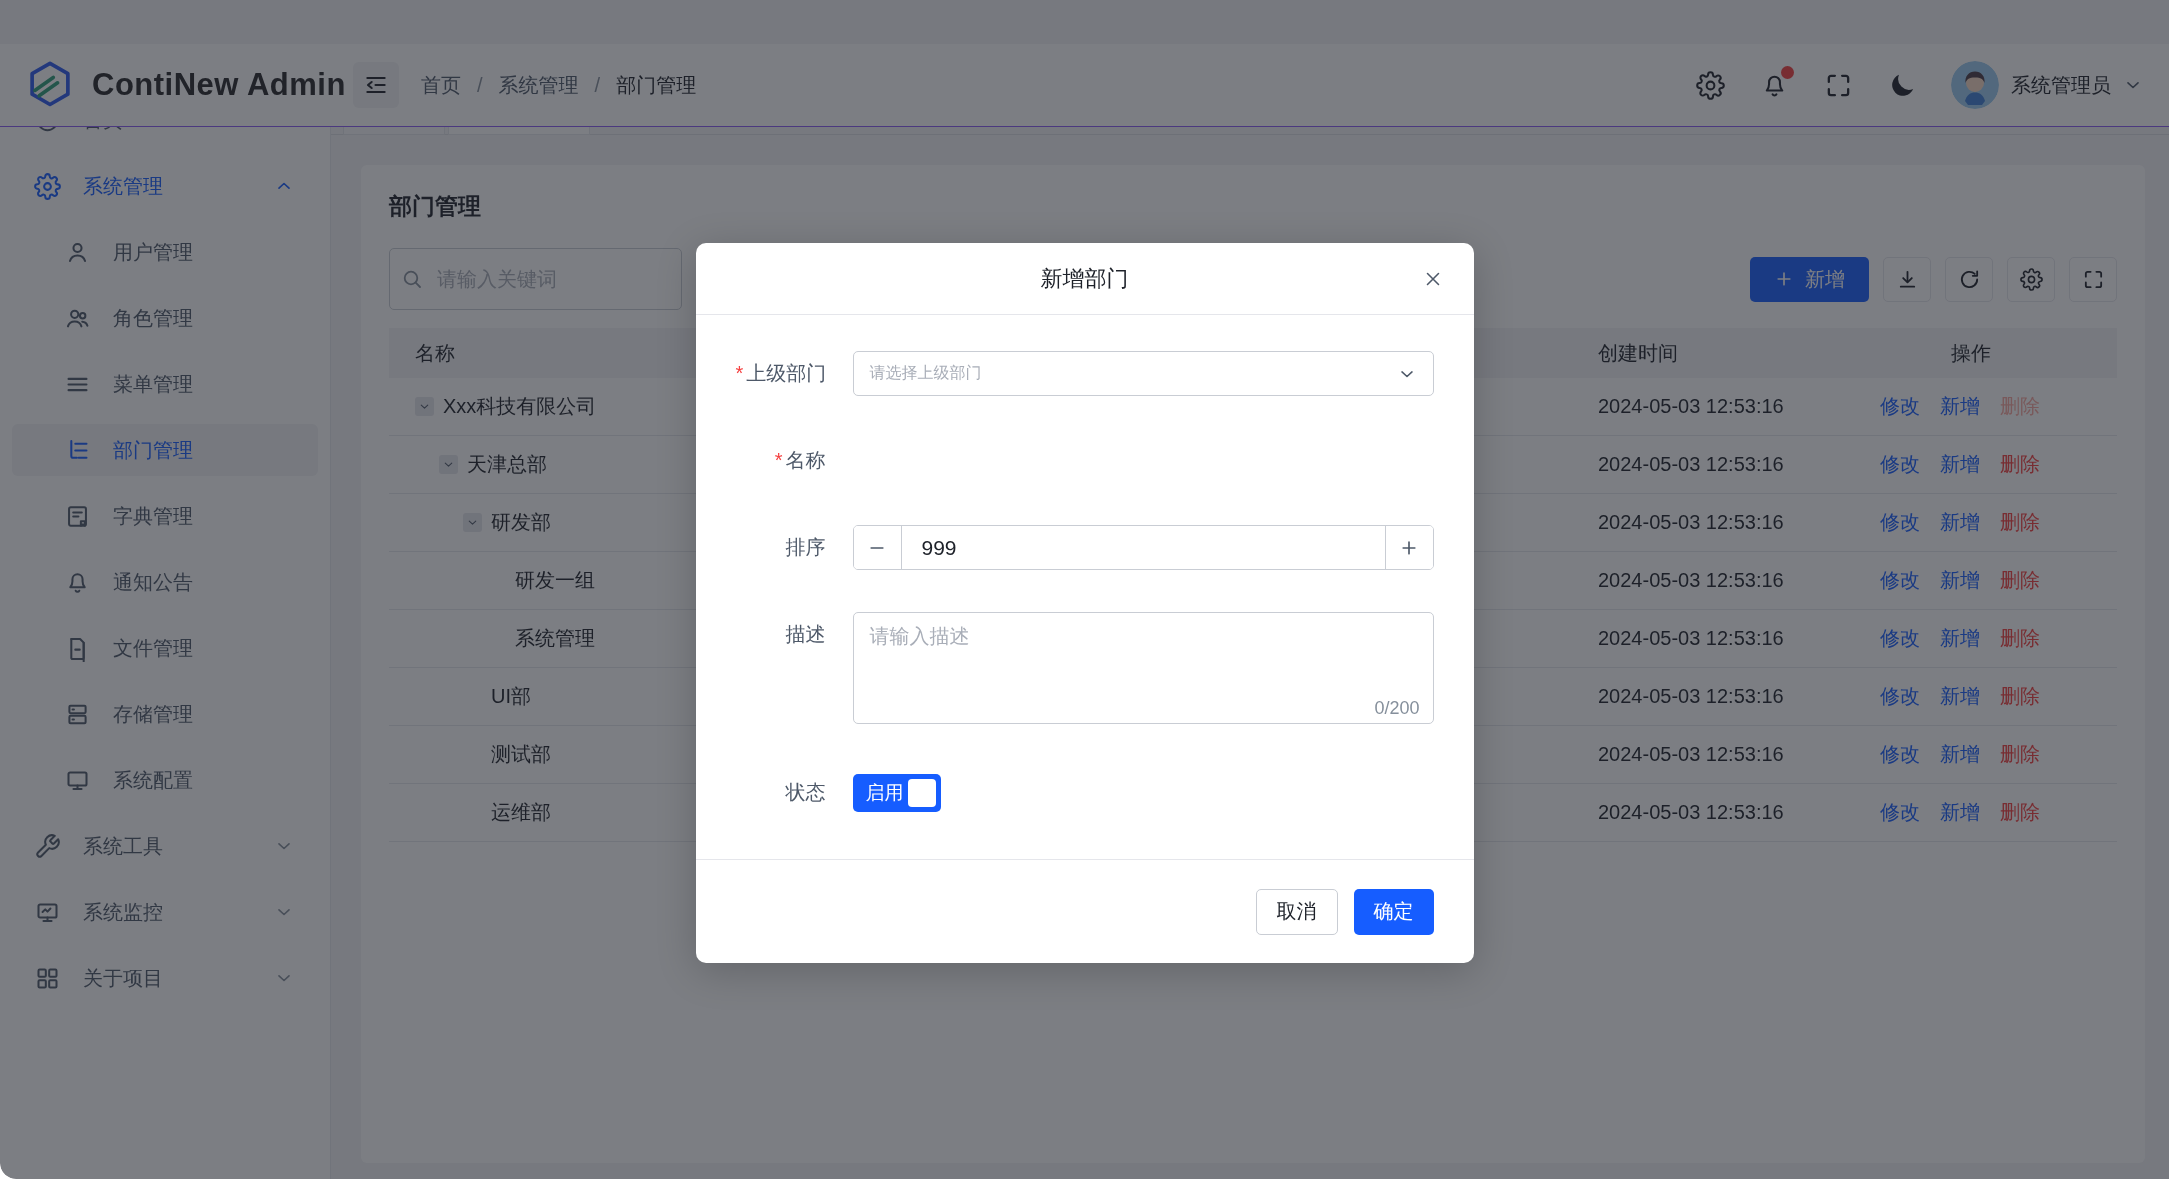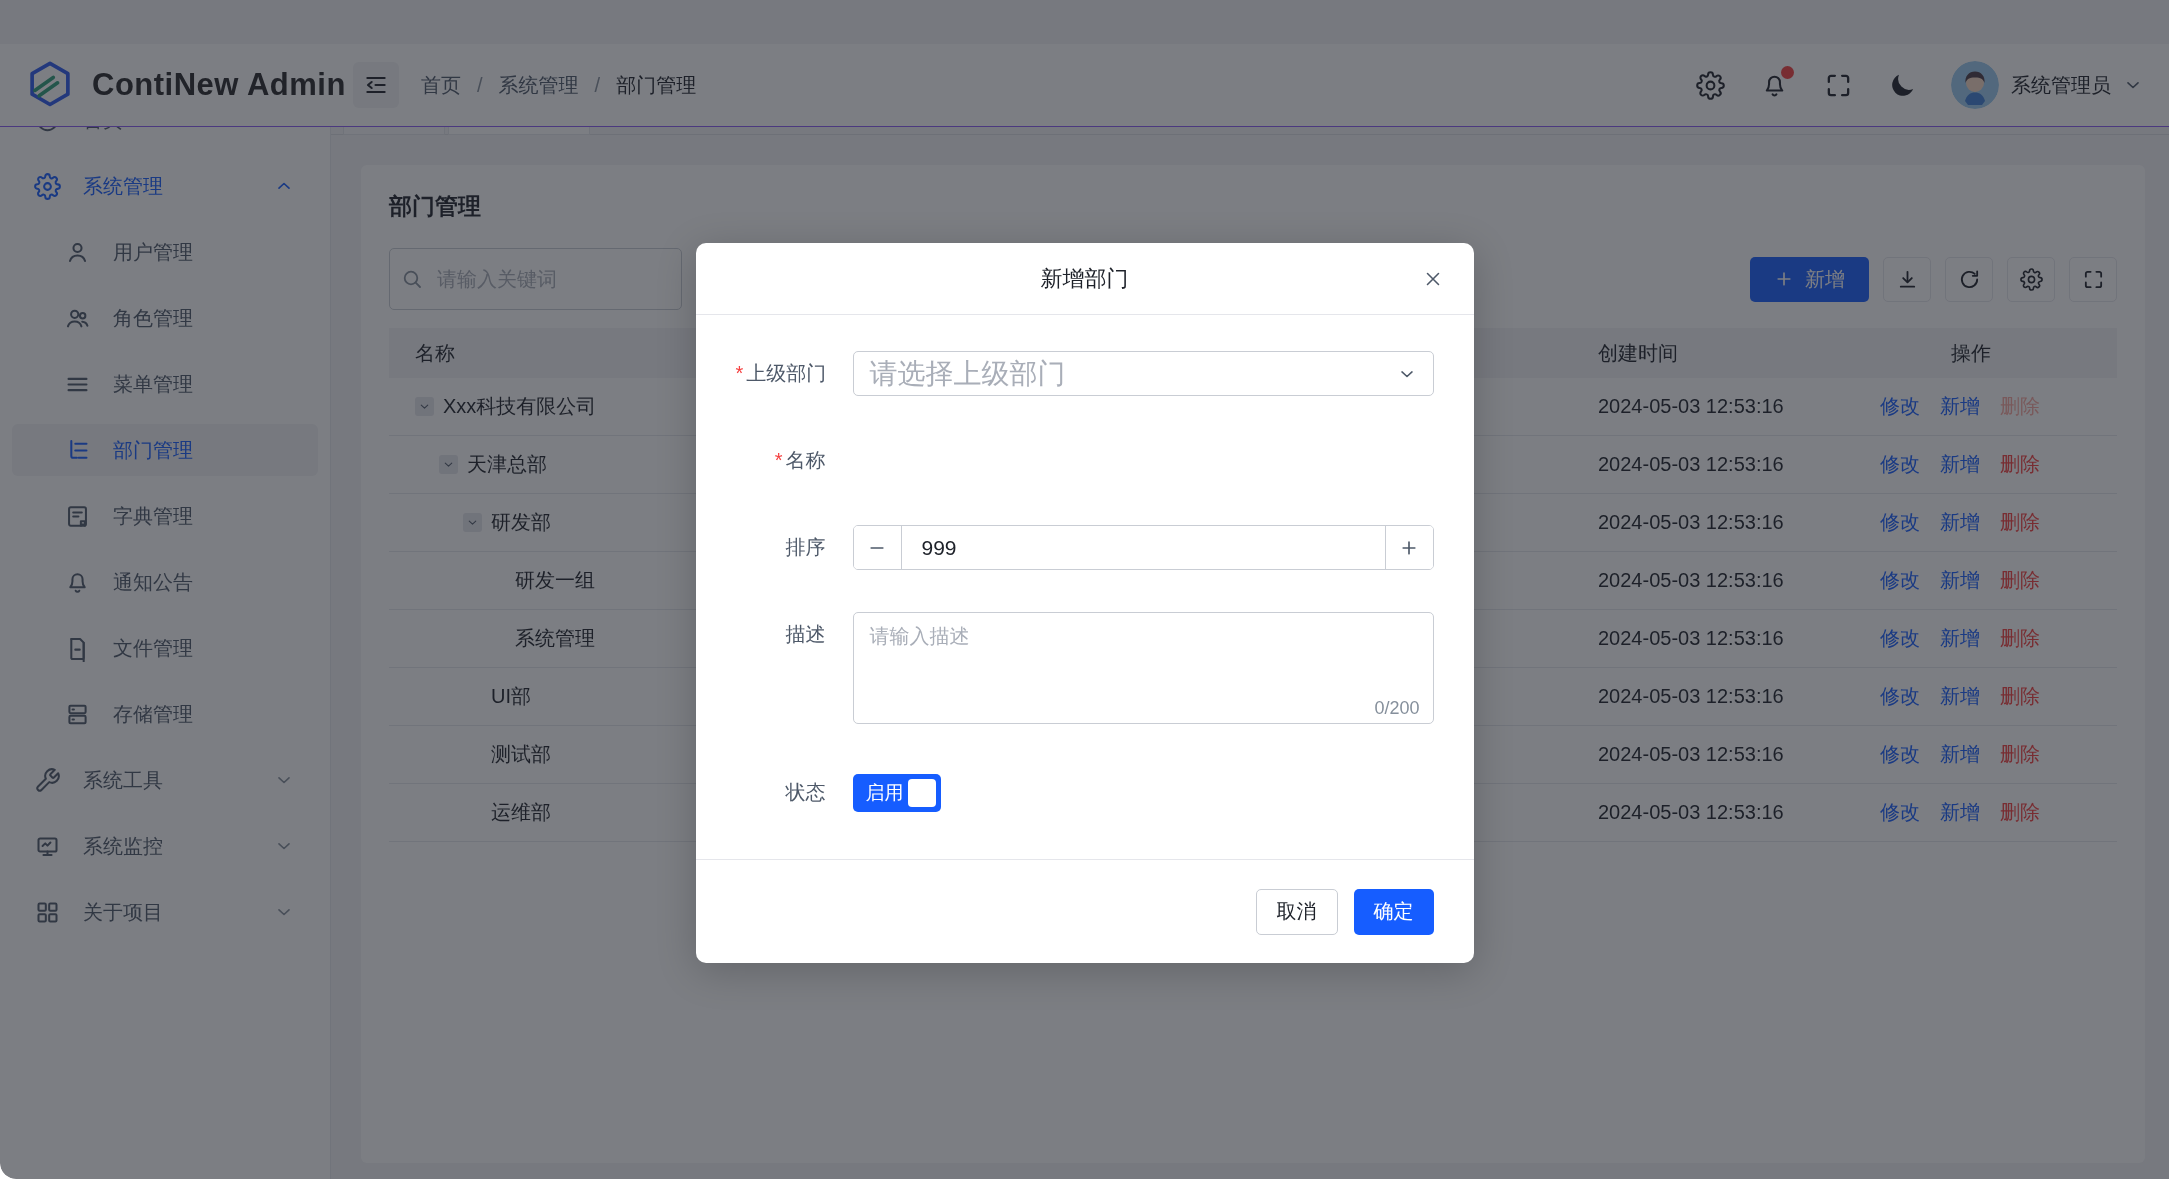--- a/index.html
+++ b/index.html
@@ -107,21 +107,21 @@
   .modal-close svg { width:22px; height:22px; }
   .modal-body { padding:36px 40px 44px 40px; }
   .form-row { display:flex; margin-bottom:42px; }
   .form-row:last-child { margin-bottom:0; }
   .form-label { width:117px; flex:0 0 auto; text-align:right; padding-right:27px; font-size:20px;
                 color:#4E5969; line-height:45px; white-space:nowrap; }
   .req-mark { color:#F53F3F; margin-right:3px; font-size:20px; }
   .form-ctrl { flex:1; position:relative; }
   .ctrl-select { height:45px; border:1px solid #C9CDD4; border-radius:5px; display:flex; align-items:center;
                  justify-content:space-between; padding:0 16px; cursor:pointer; background:#fff; }
-  .ctrl-select .ph { font-size:28px; color:#A9AEB8; }
+  .ctrl-select .ph { font-size:16px; color:#A9AEB8; }
   .ctrl-select svg { width:20px; height:20px; color:#4E5969; }
   .ctrl-input { width:100%; height:45px; border:1px solid #C9CDD4; border-radius:5px; padding:0 16px;
                 font-size:20px; color:#1D2129; outline:none; font-family:inherit; }
   .ctrl-input::placeholder { color:#A9AEB8; }
   .stepper { height:45px; border:1px solid #C9CDD4; border-radius:5px; display:flex; align-items:stretch;
              overflow:hidden; }
   .step-btn { width:48px; display:flex; align-items:center; justify-content:center; color:#4E5969;
               cursor:pointer; background:#fff; flex:0 0 auto; }
   .step-btn svg { width:20px; height:20px; }
   .step-minus { border-right:1px solid #C9CDD4; }
@@ -324,20 +324,30 @@
           <span class="mi-icon">
             <svg viewBox="0 0 24 24" fill="none" stroke="currentColor" stroke-width="1.8" stroke-linecap="round" stroke-linejoin="round">
               <rect x="4.8" y="4.2" width="14.4" height="6.6" rx="1"></rect>
               <rect x="4.8" y="13.2" width="14.4" height="6.6" rx="1"></rect>
               <path d="M7.6 7.5h1.2"></path>
               <path d="M7.6 16.5h1.2"></path>
             </svg>
           </span>
           <span class="mi-label">存储管理</span>
         </div>
+        <div class="submenu-item">
+          <span class="mi-icon">
+            <svg viewBox="0 0 24 24" fill="none" stroke="currentColor" stroke-width="1.8" stroke-linecap="round" stroke-linejoin="round">
+              <rect x="4" y="4.8" width="16" height="11.6" rx="1.4"></rect>
+              <path d="M12 16.4v3.1"></path>
+              <path d="M8.4 19.5h7.2"></path>
+            </svg>
+          </span>
+          <span class="mi-label">系统配置</span>
+        </div>
         <div class="menu-item">
           <span class="mi-icon">
             <svg viewBox="0 0 24 24" fill="none" stroke="currentColor" stroke-width="1.8" stroke-linecap="round" stroke-linejoin="round">
               <path d="M14.7 6.3a1 1 0 0 0 0 1.4l1.6 1.6a1 1 0 0 0 1.4 0l3.77-3.77a6 6 0 0 1-7.94 7.94l-6.91 6.91a2.12 2.12 0 0 1-3-3l6.91-6.91a6 6 0 0 1 7.94-7.94l-3.76 3.76z"></path>
             </svg>
           </span>
           <span class="mi-label">系统工具</span>
           <span class="mi-chev">
             <svg viewBox="0 0 24 24" fill="none" stroke="currentColor" stroke-width="2" stroke-linecap="round" stroke-linejoin="round">
               <path d="m6 9.5 6 5.5 6-5.5"></path>

